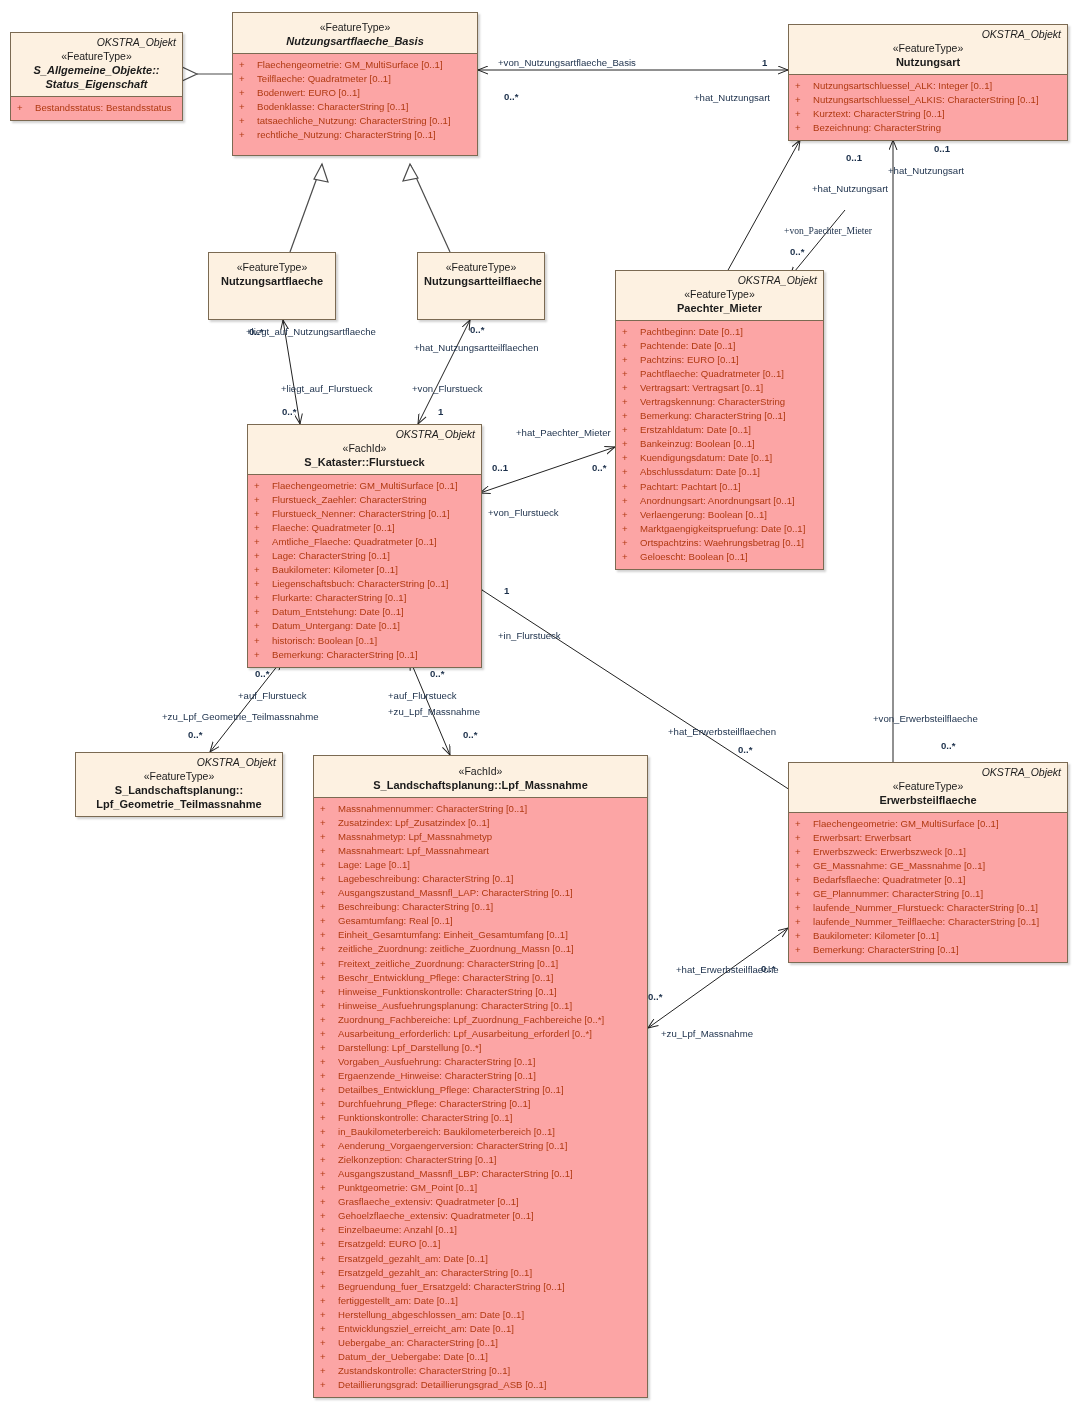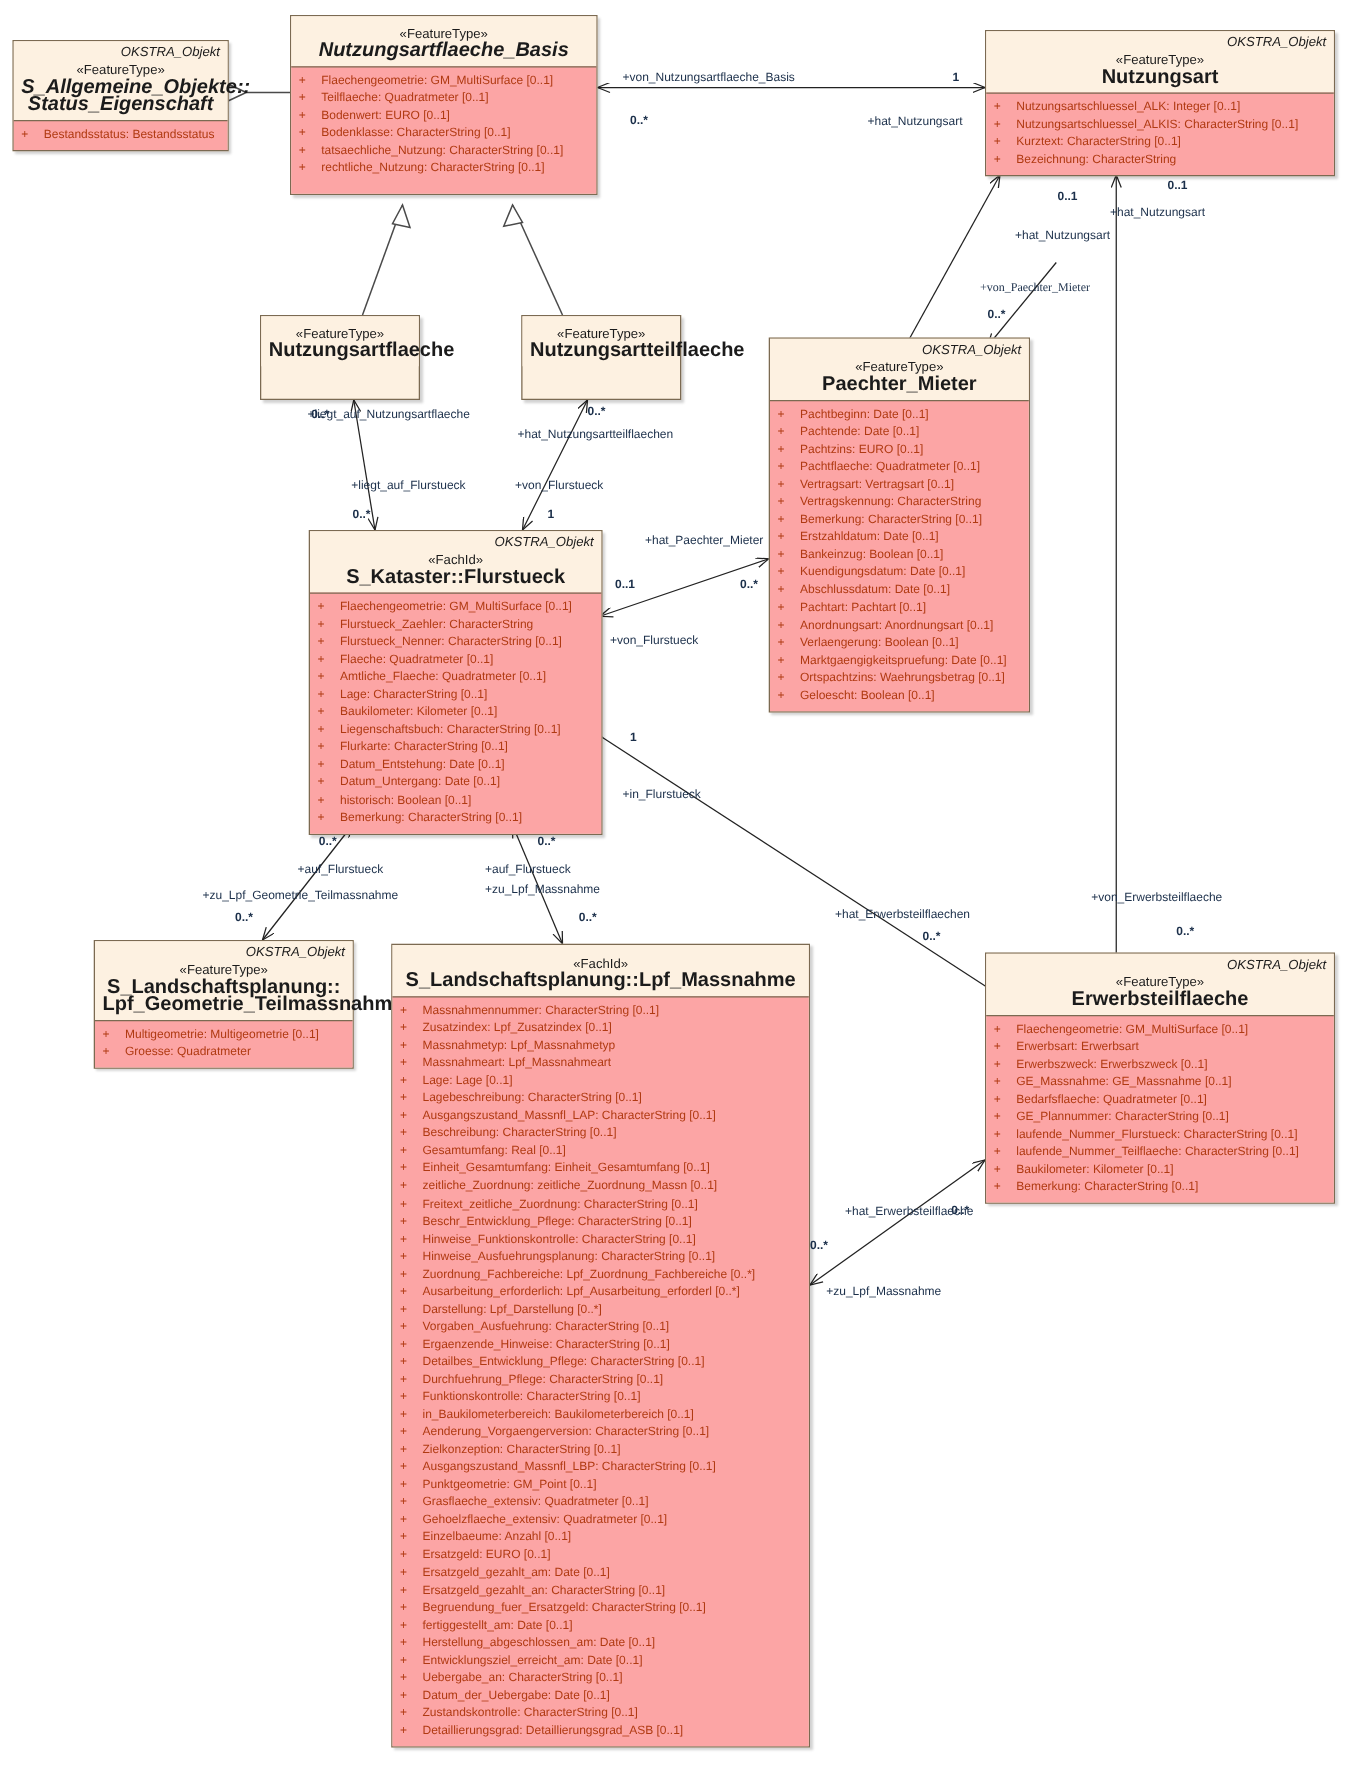--- a/index.html
+++ b/index.html
@@ -35,21 +35,21 @@
     color: #1b1b1b;
     line-height: 12px;
     margin-bottom: 2px;
   }
   .stereotype {
     font-size: 10.5px;
     color: #1b1b1b;
     line-height: 13px;
   }
   .cls-name {
-    font-size: 16px;
+    font-size: 11px;
     font-weight: bold;
     color: #1b1b1b;
     line-height: 14px;
   }
   .cls-name.ital { font-style: italic; }
   .attrs {
     border-top: 1px solid #7b6a52;
     background: #fca5a5;
     padding: 4px 4px 5px 4px;
   }
@@ -230,24 +230,20 @@
       </div>
   </div>
 
   <div class="uml-class" style="left:75px; top:752px; width:208px;">
     <div class="cls-head">
       <div class="cls-tagline">OKSTRA_Objekt</div>
       <div class="stereotype">«FeatureType»</div>
       <div class="cls-name">S_Landschaftsplanung::</div>
       <div class="cls-name">Lpf_Geometrie_Teilmassnahme</div>
     </div>
-    <div class="attrs">
-        <div class="attr"><span class="vis">+</span><span>Multigeometrie: Multigeometrie [0..1]</span></div>
-        <div class="attr"><span class="vis">+</span><span>Groesse: Quadratmeter</span></div>
-      </div>
   </div>
 
   <div class="uml-class" style="left:313px; top:755px; width:335px;">
     <div class="cls-head">
       <div class="stereotype" style="margin-top:6px;">«FachId»</div>
       <div class="cls-name">S_Landschaftsplanung::Lpf_Massnahme</div>
     </div>
     <div class="attrs">
         <div class="attr"><span class="vis">+</span><span>Massnahmennummer: CharacterString [0..1]</span></div>
         <div class="attr"><span class="vis">+</span><span>Zusatzindex: Lpf_Zusatzindex [0..1]</span></div>

